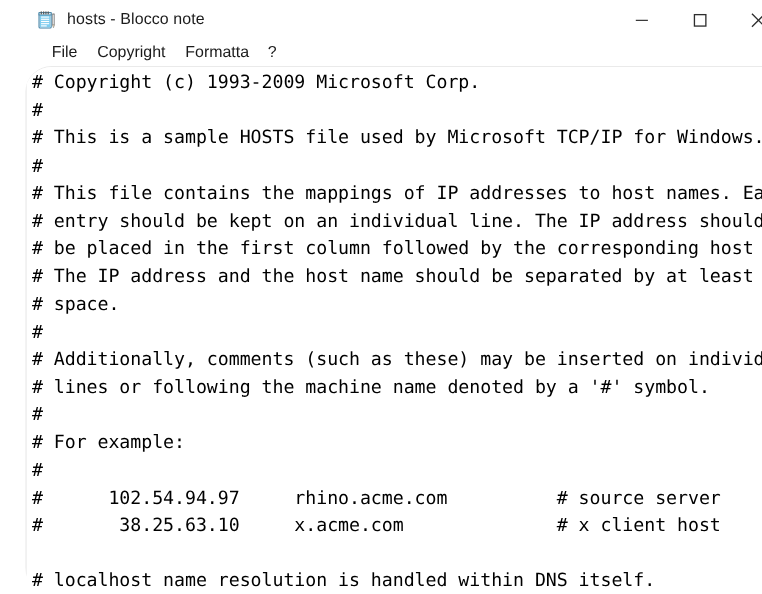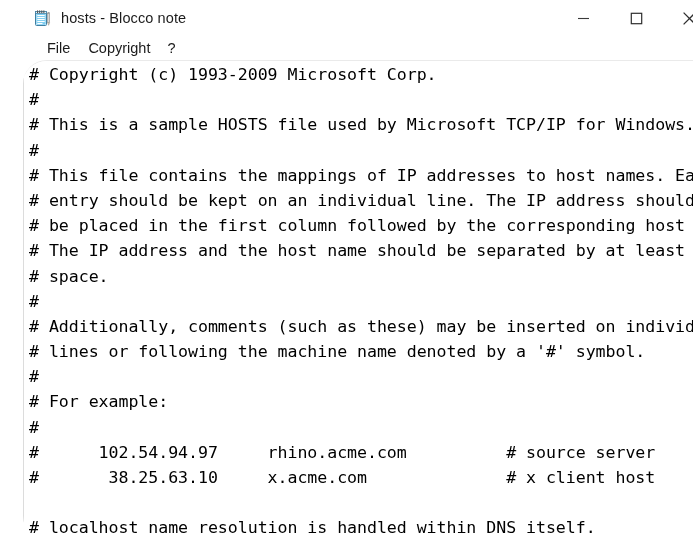--- a/index.html
+++ b/index.html
@@ -199,20 +199,21 @@
           <line x1="1.6" y1="1.6" x2="13.4" y2="13.4" stroke="#2e2e2e" stroke-width="1.25"></line>
           <line x1="13.4" y1="1.6" x2="1.6" y2="13.4" stroke="#2e2e2e" stroke-width="1.25"></line>
         </svg>
       </div>
     </div>
   </div>
 
   <div class="menubar">
     <div class="menu-item">File</div>
     <div class="menu-item">Copyright</div>
+    <div class="menu-item">Formatta</div>
     <div class="menu-item help">?</div>
   </div>
 
   <div class="editor-wrap">
     <div class="editor">
       <div class="text-layer" id="text-layer"><div class="text-line"># Copyright (c) 1993-2009 Microsoft Corp.</div><div class="text-line">#</div><div class="text-line"># This is a sample HOSTS file used by Microsoft TCP/IP for Windows.</div><div class="text-line">#</div><div class="text-line"># This file contains the mappings of IP addresses to host names. Each</div><div class="text-line"># entry should be kept on an individual line. The IP address should</div><div class="text-line"># be placed in the first column followed by the corresponding host name.</div><div class="text-line"># The IP address and the host name should be separated by at least one</div><div class="text-line"># space.</div><div class="text-line">#</div><div class="text-line"># Additionally, comments (such as these) may be inserted on individual</div><div class="text-line"># lines or following the machine name denoted by a '#' symbol.</div><div class="text-line">#</div><div class="text-line"># For example:</div><div class="text-line">#</div><div class="text-line">#      102.54.94.97     rhino.acme.com          # source server</div><div class="text-line">#       38.25.63.10     x.acme.com              # x client host</div><div class="text-line">&nbsp;</div><div class="text-line"># localhost name resolution is handled within DNS itself.</div></div>
     </div>
 
     <div class="scrollbar">
       <div class="sb-arrow-up">

